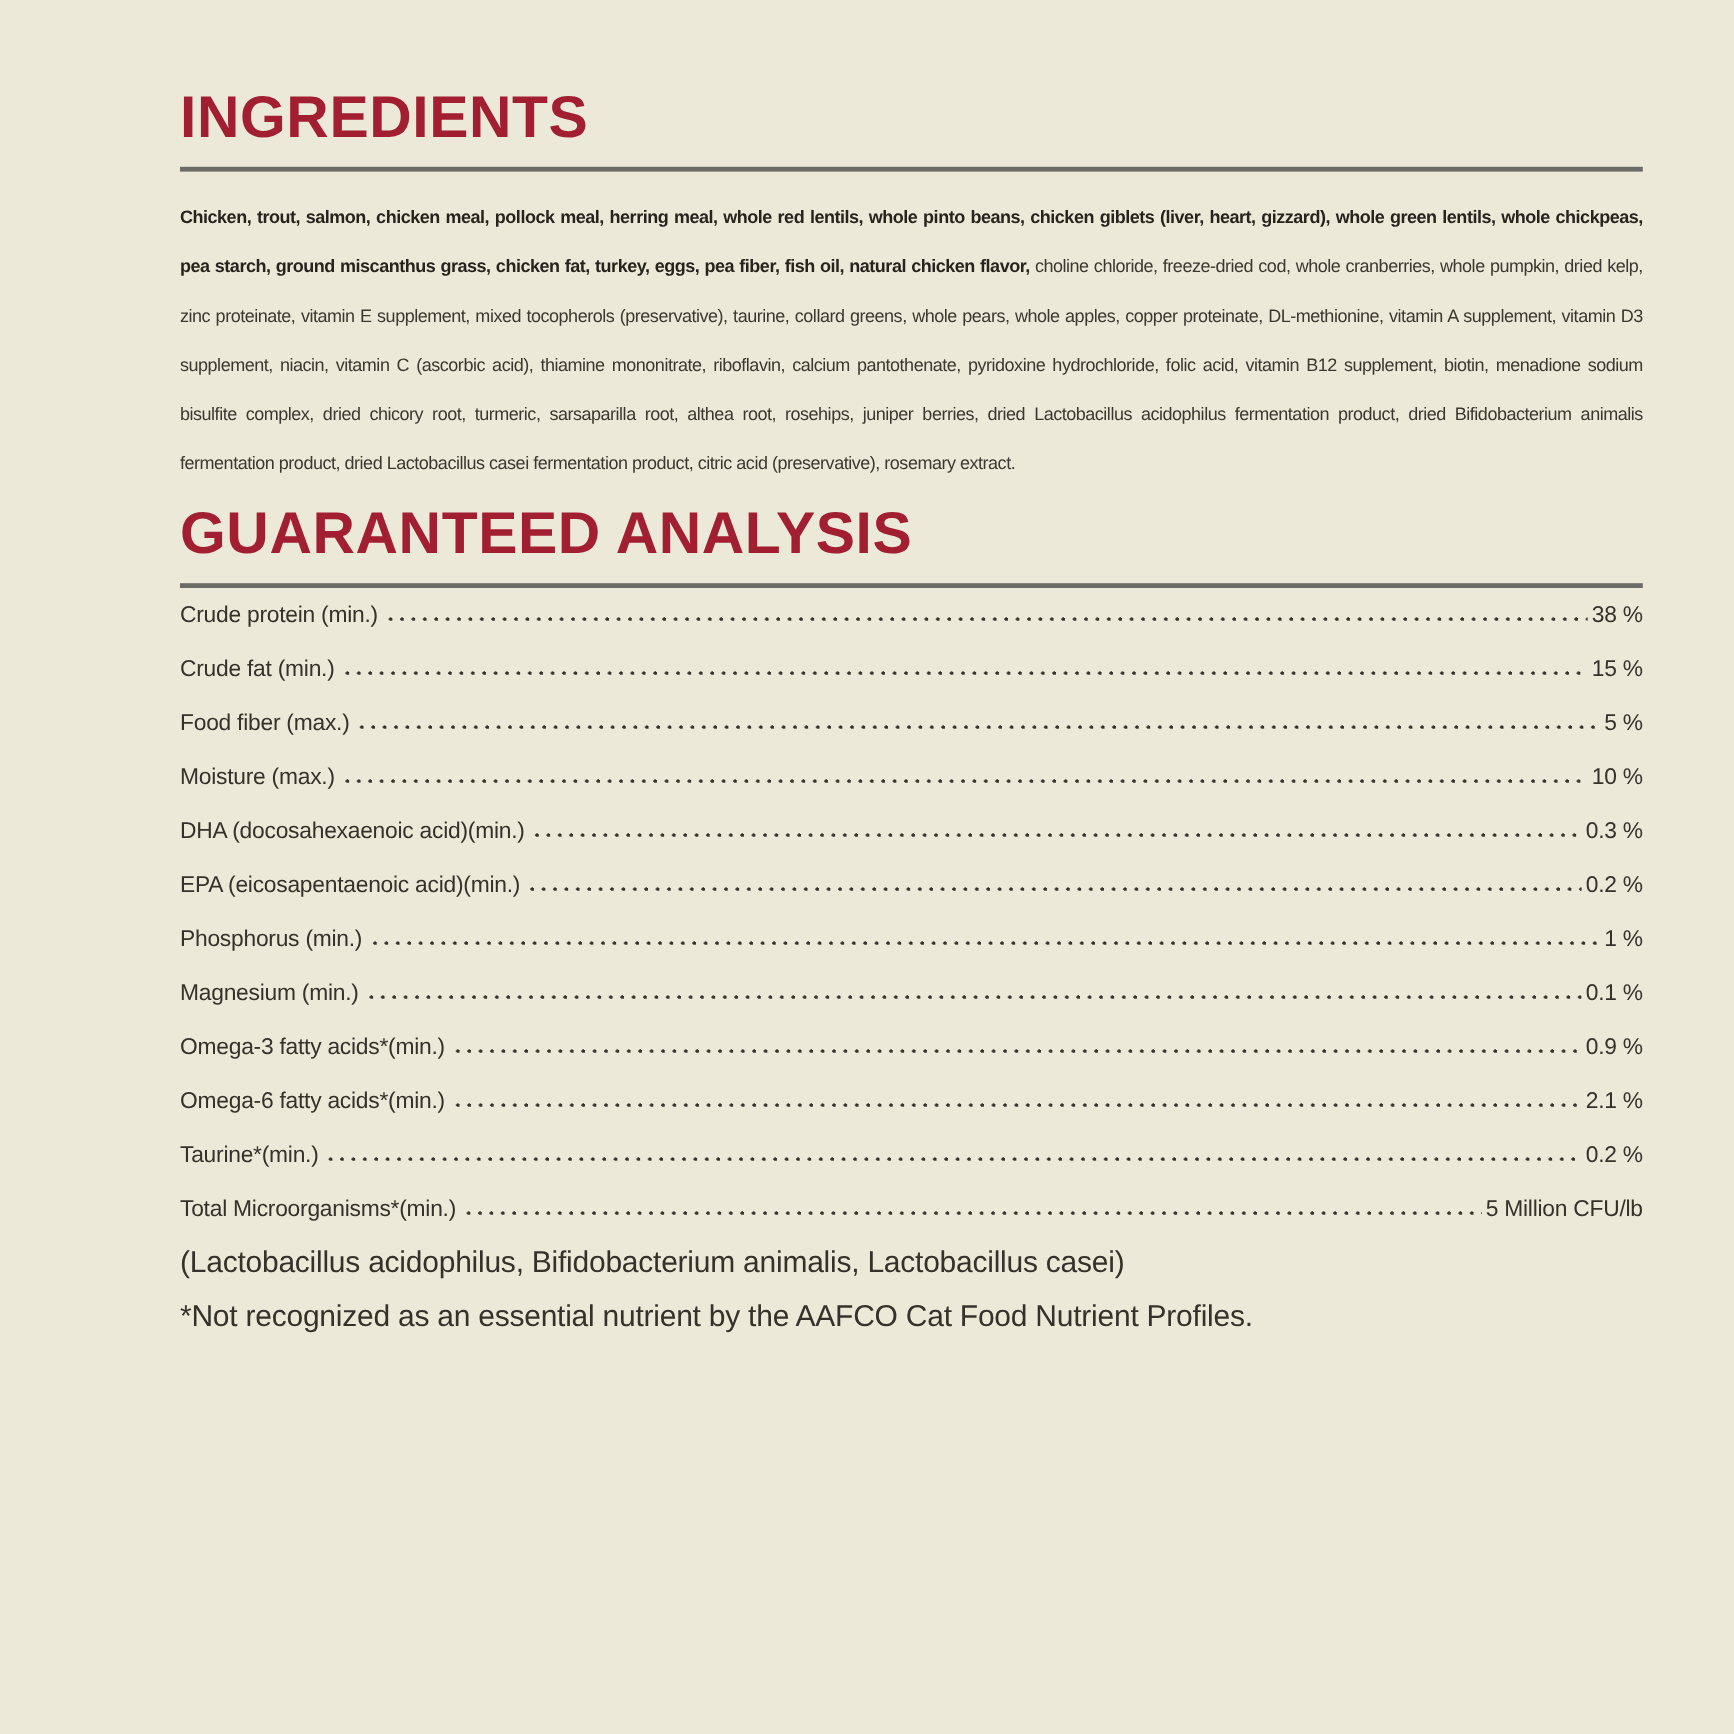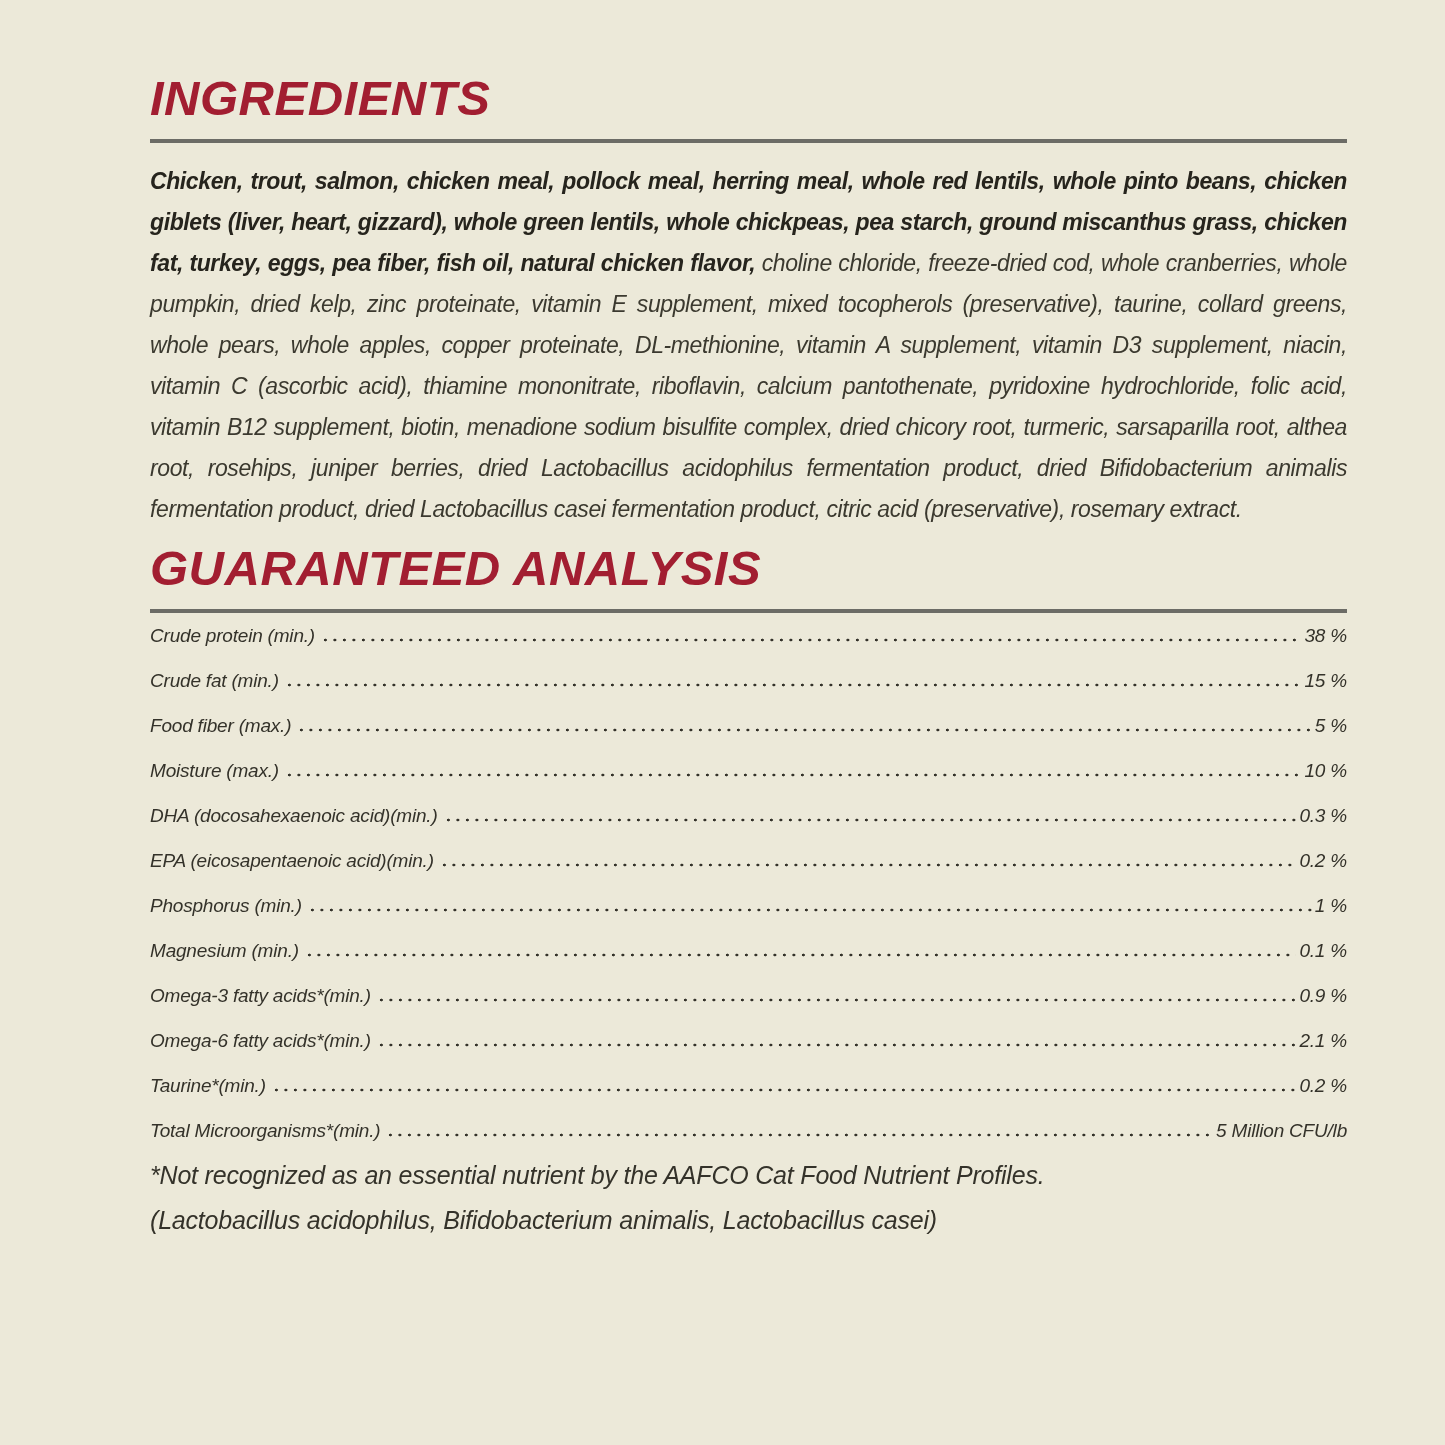--- a/index.html
+++ b/index.html
@@ -11,41 +11,40 @@
     height: 1445px;
     background: #ECE9D9;
     font-family: "Liberation Sans", sans-serif;
     color: #34322A;
     overflow: hidden;
   }
   .panel {
     box-sizing: border-box;
     width: 1445px;
     height: 1445px;
-    padding: 74px 98px 0 150px;
-    font-style: italic;
+    padding: 74px 76px 0 150px;
   }
   .section-title {
     margin: 0;
     color: #A21E31;
     font-size: 49px;
     line-height: 1;
     font-weight: 700;
     letter-spacing: 0.5px;
   }
   .rule {
     border: none;
     height: 4px;
     background: #6C6C66;
     margin: 16px 0 0 0;
   }
   .ingredients-text {
     margin: 18px 0 0 0;
     text-align: justify;
-    font-size: 23px;
+    font-size: 15px;
     line-height: 41px;
     letter-spacing: -0.4px;
     color: #3B392F;
   }
   .ingredients-text .lead {
     font-weight: 700;
     color: #26241D;
   }
   .analysis-title {
     margin-top: 14px;
@@ -157,17 +156,17 @@
         <span class="dots"></span>
         <span class="value">0.2 %</span>
       </div>
       <div class="row">
         <span class="label">Total Microorganisms*(min.)</span>
         <span class="dots"></span>
         <span class="value">5 Million CFU/lb</span>
       </div>
     </div>
 
+    <p class="footnote">(Lactobacillus acidophilus, Bifidobacterium animalis, Lactobacillus casei)</p>
     <p class="footnote">*Not recognized as an essential nutrient by the AAFCO Cat Food Nutrient Profiles.</p>
-    <p class="footnote">(Lactobacillus acidophilus, Bifidobacterium animalis, Lactobacillus casei)</p>
   </section>
 
 </main>
 
 </body></html>

